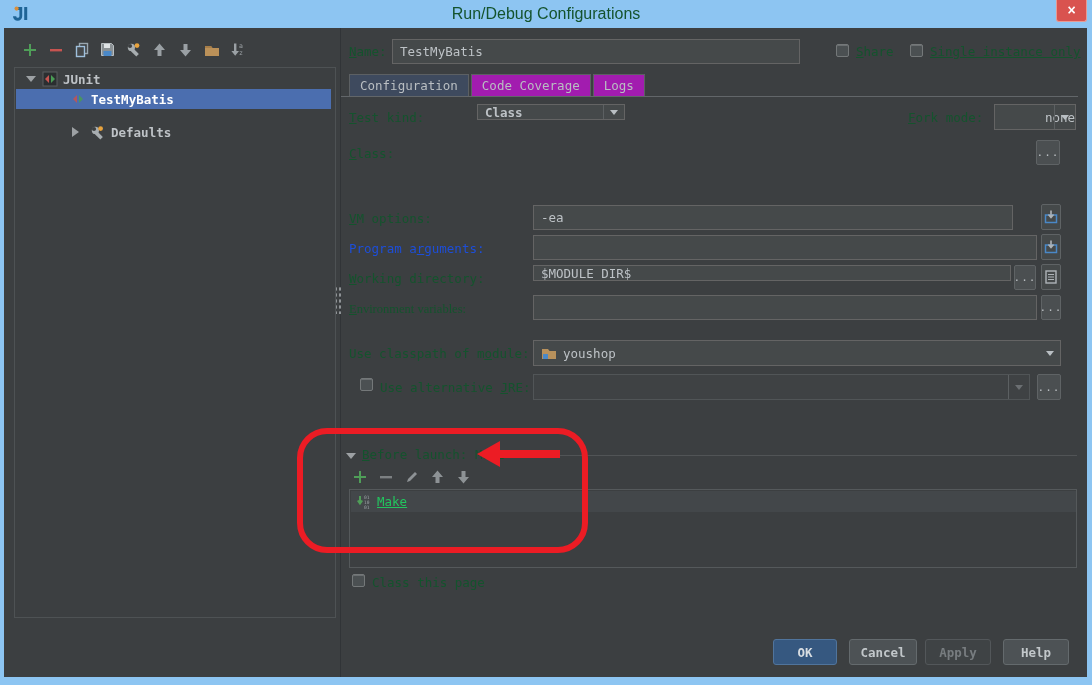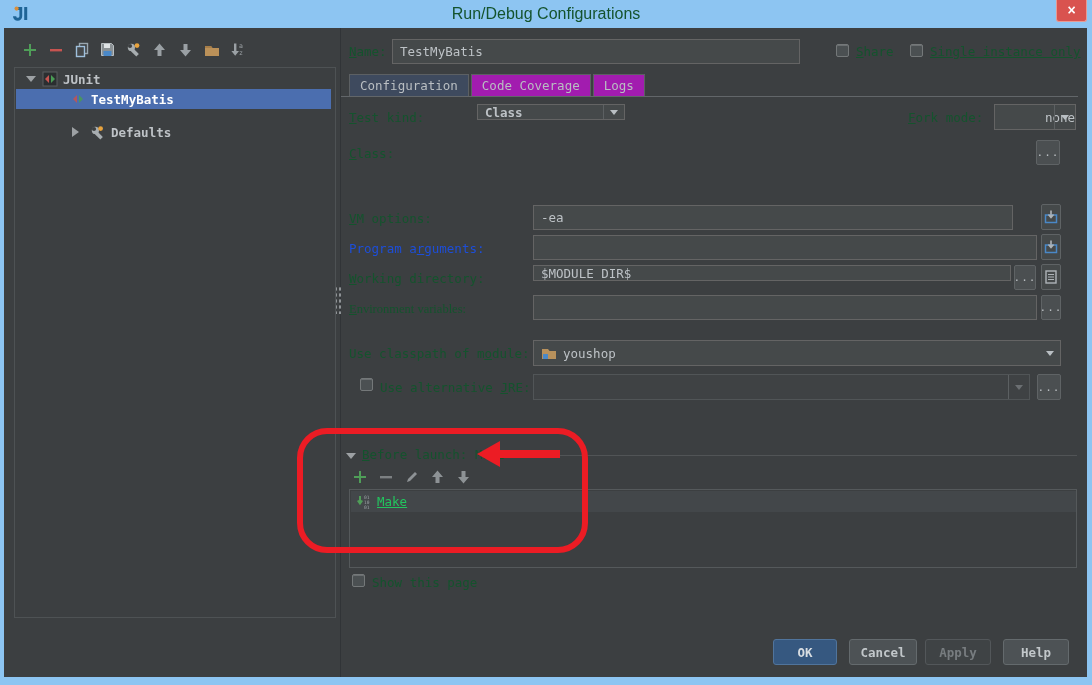--- a/index.html
+++ b/index.html
@@ -327,21 +327,21 @@
             <text x="8" y="5" font-size="4.6" fill="#9aa0a4" font-family="DejaVu Sans Mono, monospace">01</text>
             <text x="8" y="10" font-size="4.6" fill="#9aa0a4" font-family="DejaVu Sans Mono, monospace">10</text>
             <text x="8" y="15" font-size="4.6" fill="#9aa0a4" font-family="DejaVu Sans Mono, monospace">01</text>
           </svg>
       </span>
       <span>Make</span>
     </div>
   </div>
 
   <span class="cb" style="left:352px; top:574px;"></span>
-  <label class="flabel" style="left:372px; top:575px;">Show this page</label>
+  <label class="flabel" style="left:372px; top:575px;">Class this page</label>
 
   <button class="btn primary" style="left:773px; top:639px; width:64px;">OK</button>
   <button class="btn" style="left:849px; top:639px; width:68px;">Cancel</button>
   <button class="btn disabled" style="left:925px; top:639px; width:66px;">Apply</button>
   <button class="btn" style="left:1003px; top:639px; width:66px;">Help</button>
 
   <div class="red-rect"></div>
   <div class="red-arrow-shaft"></div>
   <div class="red-arrow-head"></div>
 

